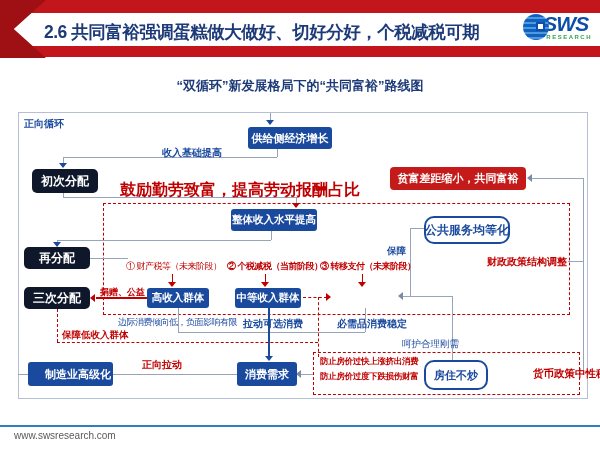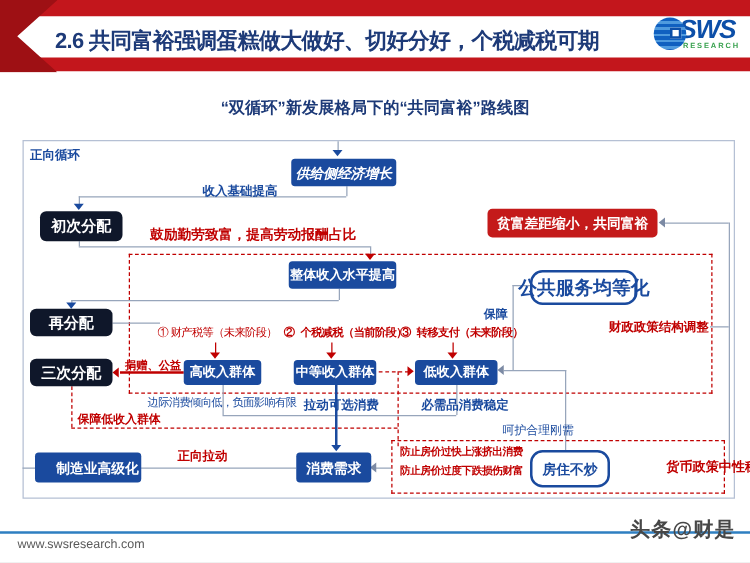--- a/index.html
+++ b/index.html
@@ -28,21 +28,21 @@
   .dbox{position:absolute;border:1px dashed #c00000;}
   .nbox{position:absolute;background:#1a4a9e;color:#fff;font-weight:bold;display:flex;
         align-items:center;justify-content:center;border-radius:3px;white-space:nowrap;}
   .rbox{position:absolute;background:#0f172a;color:#fff;font-weight:bold;display:flex;
         align-items:center;justify-content:center;border-radius:5px;white-space:nowrap;}
   .bigred{position:absolute;background:#c41a1a;color:#fff;font-weight:bold;display:flex;
         align-items:center;justify-content:center;border-radius:4px;white-space:nowrap;}
   .wbox{position:absolute;background:#fff;border:2px solid #1a4a9e;color:#1a4a9e;font-weight:bold;
         display:flex;align-items:center;justify-content:center;border-radius:10px;white-space:nowrap;}
   .lbl{position:absolute;white-space:nowrap;}
-  .red{color:#c00000;} .navy{color:#1a4a9e;} .b{font-weight:bold;font-family:Liberation Mono, monospace;}
+  .red{color:#c00000;} .navy{color:#1a4a9e;} .b{font-weight:bold;}
   .hl{position:absolute;height:1px;background:#97a5bb;}
   .vl{position:absolute;width:1px;background:#97a5bb;}
   .dhl{position:absolute;height:0;border-top:1px dashed #c00000;}
   .dvl{position:absolute;width:0;border-left:1px dashed #c00000;}
   .ah{position:absolute;width:0;height:0;}
   .ah.down{border-left:4px solid transparent;border-right:4px solid transparent;border-top:5px solid #7c8aa4;}
   .ah.left{border-top:4px solid transparent;border-bottom:4px solid transparent;border-right:5px solid #7c8aa4;}
   .ah.right{border-top:4px solid transparent;border-bottom:4px solid transparent;border-left:5px solid #c00000;}
   .ah.r.down{border-top-color:#c00000;} .ah.r.left{border-right-color:#c00000;}
   .ah.n.down{border-top-color:#1a4a9e;}
@@ -133,49 +133,47 @@
   <div class="hl" style="left:403px;top:296px;width:50px;"></div>
   <div class="ah left" style="left:398px;top:292px;"></div>
   <div class="vl" style="left:452px;top:296px;height:64px;"></div>
 
   <div class="hl" style="left:101px;top:374px;width:136px;"></div>
   <div class="ah left" style="left:96px;top:370px;"></div>
   <div class="hl" style="left:300px;top:374px;width:13px;"></div>
   <div class="ah left" style="left:296px;top:370px;"></div>
   <div class="hl" style="left:18px;top:374px;width:10px;"></div>
 
-  <div class="nbox" style="left:233px;top:127px;width:84px;height:22px;font-size:11px;font-style:italic;">供给侧经济增长</div>
+  <div class="nbox" style="left:248px;top:127px;width:84px;height:22px;font-size:11px;">供给侧经济增长</div>
   <div class="rbox" style="left:32px;top:169px;width:66px;height:24px;font-size:12px;">初次分配</div>
   <div class="bigred" style="left:390px;top:167px;width:136px;height:23px;font-size:11px;">贫富差距缩小，共同富裕</div>
   <div class="nbox" style="left:231px;top:209px;width:86px;height:22px;font-size:10.5px;">整体收入水平提高</div>
   <div class="rbox" style="left:24px;top:247px;width:66px;height:22px;font-size:12px;">再分配</div>
   <div class="rbox" style="left:24px;top:287px;width:66px;height:22px;font-size:12px;">三次分配</div>
   <div class="nbox" style="left:147px;top:288px;width:62px;height:20px;font-size:10.5px;">高收入群体</div>
   <div class="nbox" style="left:235px;top:288px;width:66px;height:20px;font-size:10.5px;">中等收入群体</div>
-  <div class="nbox" style="left:332px;top:288px;width:66px;height:20px;font-size:10.5px;">低收入群体</div>
-  <div class="wbox" style="left:424px;top:216px;width:82px;height:24px;font-size:15px;">公共服务均等化</div>
+  <div class="wbox" style="left:424px;top:216px;width:82px;height:24px;font-size:12px;">公共服务均等化</div>
   <div class="wbox" style="left:424px;top:360px;width:60px;height:26px;font-size:11px;">房住不炒</div>
   <div class="nbox" style="left:28px;top:362px;width:70px;height:24px;font-size:11px;padding-left:15px;">制造业高级化</div>
   <div class="nbox" style="left:237px;top:362px;width:60px;height:24px;font-size:11px;">消费需求</div>
 
   <div class="lbl navy b" style="left:162px;top:146px;font-size:10px;">收入基础提高</div>
-  <div class="lbl red b" style="left:120px;top:180px;font-size:11px;">鼓励勤劳致富，提高劳动报酬占比</div>
+  <div class="lbl red b" style="left:120px;top:180px;font-size:16px;">鼓励勤劳致富，提高劳动报酬占比</div>
   <div class="lbl red" style="left:126px;top:260px;font-size:9px;letter-spacing:-0.5px;">① 财产税等（未来阶段）</div>
   <div class="lbl red b" style="left:227px;top:260px;font-size:9px;letter-spacing:-0.5px;">② 个税减税（当前阶段）</div>
   <div class="lbl red b" style="left:320px;top:260px;font-size:9px;letter-spacing:-0.5px;">③ 转移支付（未来阶段）</div>
   <div class="lbl red b" style="left:100px;top:286px;font-size:9px;">捐赠、公益</div>
   <div class="lbl navy" style="left:118px;top:316px;font-size:9px;letter-spacing:-0.5px;">边际消费倾向低，负面影响有限</div>
   <div class="lbl navy b" style="left:243px;top:317px;font-size:10px;">拉动可选消费</div>
   <div class="lbl navy b" style="left:337px;top:317px;font-size:10px;">必需品消费稳定</div>
   <div class="lbl red b" style="left:62px;top:329px;font-size:9.5px;">保障低收入群体</div>
   <div class="lbl navy b" style="left:387px;top:245px;font-size:9.5px;">保障</div>
   <div class="lbl red b" style="left:487px;top:255px;font-size:10px;">财政政策结构调整</div>
   <div class="lbl navy" style="left:402px;top:338px;font-size:9.5px;">呵护合理刚需</div>
   <div class="lbl red b" style="left:320px;top:356px;font-size:8.5px;letter-spacing:-0.3px;">防止房价过快上涨挤出消费</div>
   <div class="lbl red b" style="left:320px;top:371px;font-size:8.5px;letter-spacing:-0.3px;">防止房价过度下跌损伤财富</div>
   <div class="lbl red b" style="left:489px;top:367px;font-size:10.5px;padding-left:44px;">货币政策中性稳健</div>
   <div class="lbl red b" style="left:142px;top:358px;font-size:10px;">正向拉动</div>
 
   <div class="foot-line"></div>
   <div class="url">www.swsresearch.com</div>
-  <div class="wm">头条@财是</div>
   <div class="pagenum">30</div>
 </div>
 
 </body></html>

